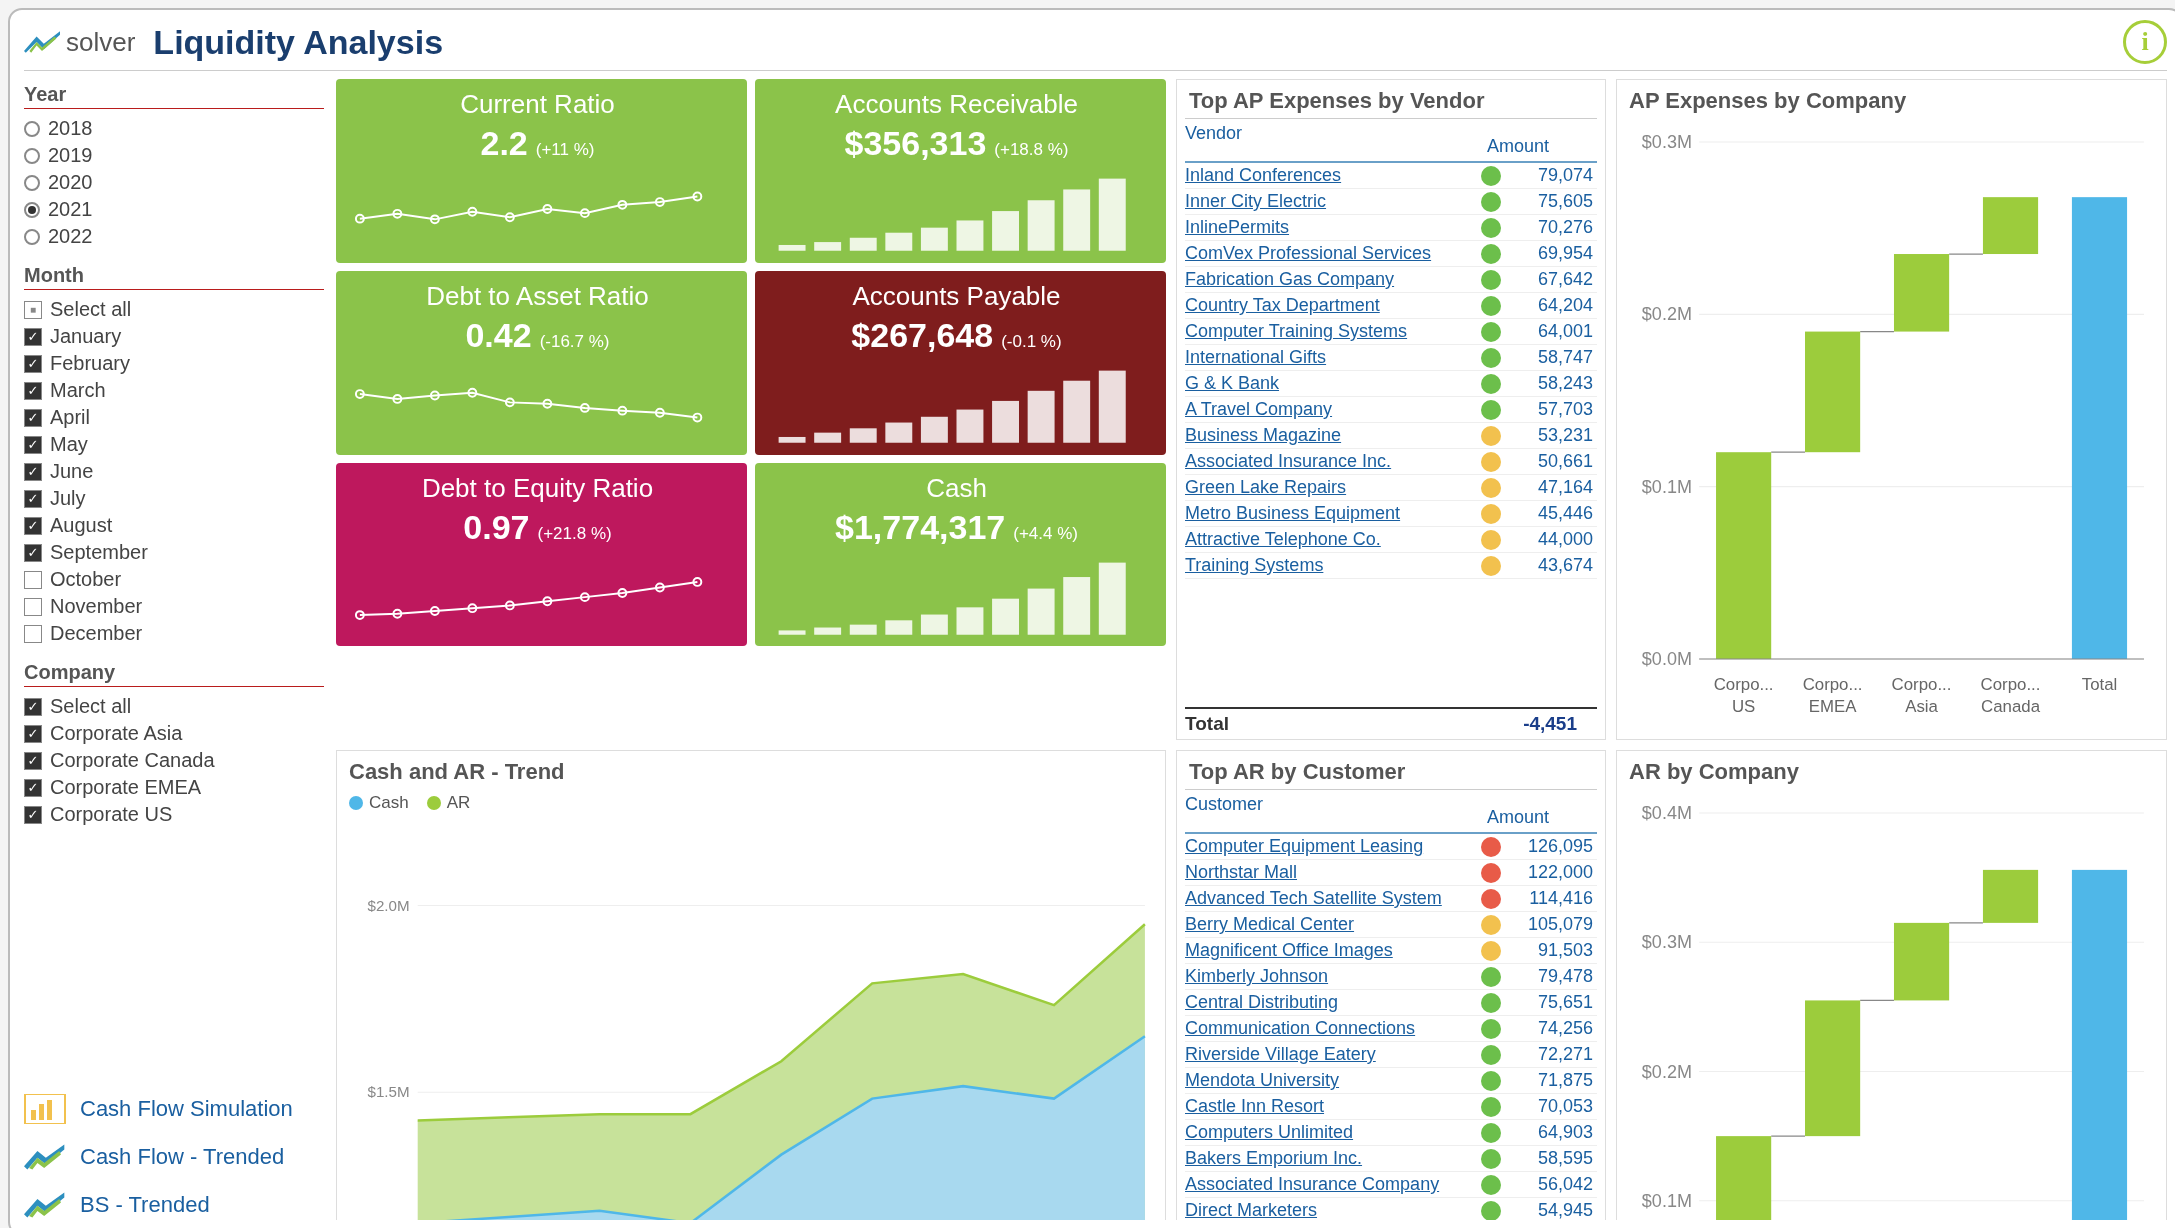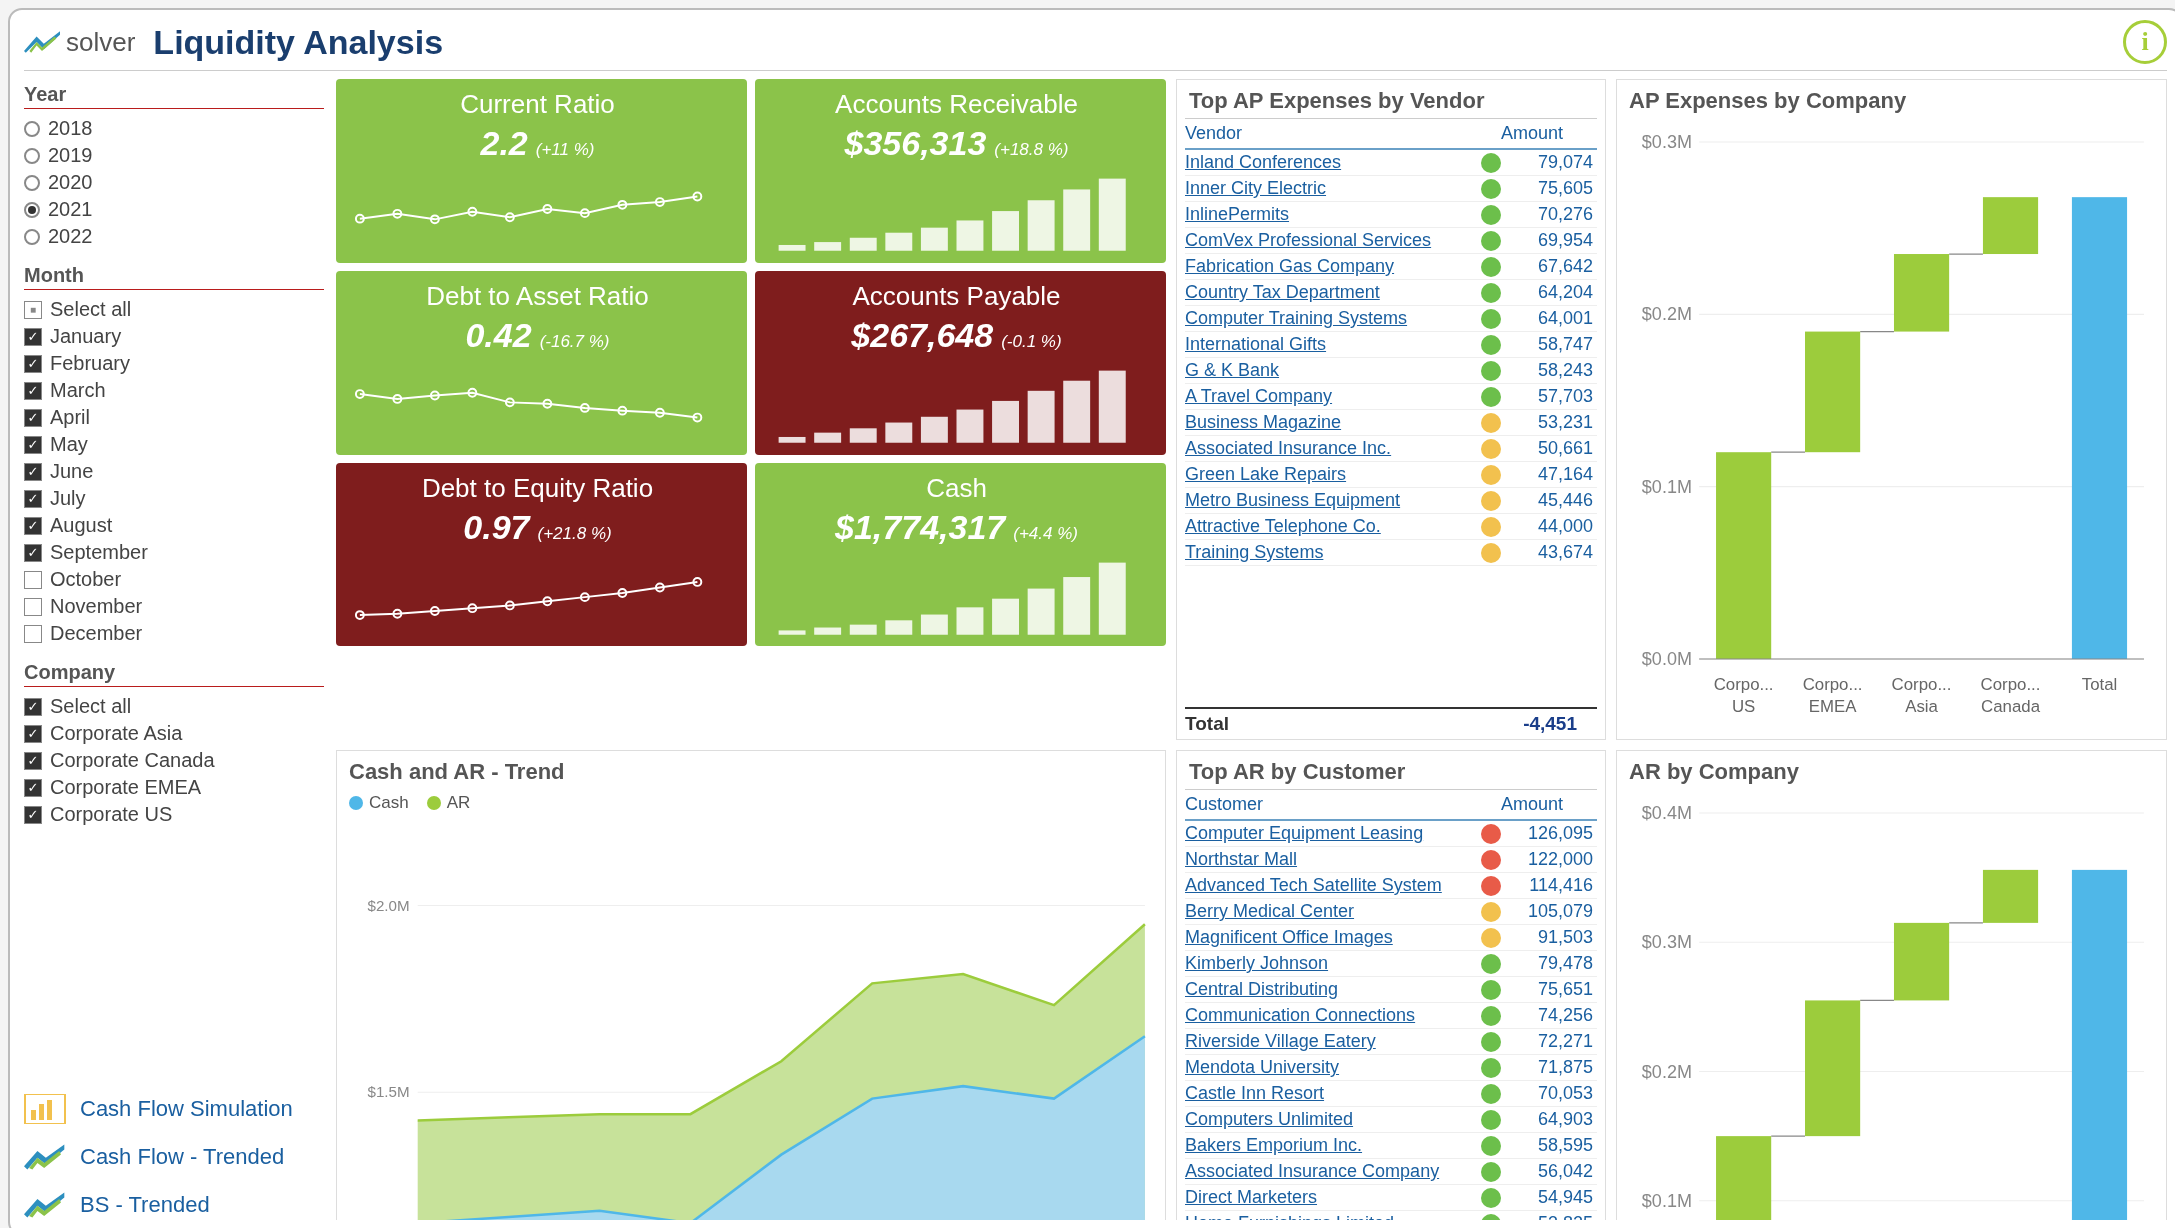--- a/index.html
+++ b/index.html
@@ -23,37 +23,37 @@
   .check.partial{ background:#fff;}
   .check.partial::after{content:"■"; color:#888; font-size:10px;}
   .nav-links{margin-top:auto; display:flex; flex-direction:column; gap:18px; padding-top:14px;}
   .nav-link{display:flex; align-items:center; gap:14px; color:#1a5fa0; font-size:22px; cursor:pointer;}
   .nav-icon{width:42px;height:30px;}
   .main { flex:1; display:grid; grid-template-columns: 830px 430px 1fr; grid-template-rows: auto 1fr; gap:10px; }
   .kpi-grid{ grid-column:1; grid-row:1; display:grid; grid-template-columns:1fr 1fr; grid-template-rows:repeat(3,1fr); gap:8px; height:560px;}
   .kpi{ border-radius:4px; color:#fff; padding:10px 22px 6px 14px; display:flex; flex-direction:column; position:relative;align-items:center;}
   .kpi.green{background:#8bc34a;}
   .kpi.orange{background:#7f1d1d;}
-  .kpi.red{background:#7f1d1d;}
+  .kpi.red{background:#be185d;}
   .kpi-title{font-size:26px; font-weight:400; text-align:center;}
-  .kpi-val-row{display:flex; align-items:baseline; justify-content:center; gap:8px; margin-top:4px;font-style:italic;}
+  .kpi-val-row{display:flex; align-items:baseline; justify-content:center; gap:8px; margin-top:4px;}
   .kpi-val{font-size:34px; font-weight:700;}
   .kpi-delta{font-size:17px;}
   .kpi svg{flex:1; width:100%;}
   .panel{border:1px solid #ddd; background:#fff; display:flex; flex-direction:column;}
   .panel-title{font-size:22px; font-weight:700; color:#555; padding:8px 12px 4px 12px;}
   .ap-vendor{ grid-column:2; grid-row:1;}
   .ap-company{ grid-column:3; grid-row:1;}
   .trend{ grid-column:1; grid-row:2;}
   .ar-customer{ grid-column:2; grid-row:2;}
   .ar-company{ grid-column:3; grid-row:2;}
   .tbl-wrap{flex:1; overflow:hidden; border-top:1px solid #ccc; margin:0 8px; position:relative; display:flex; flex-direction:column;}
   .tbl-head{display:flex; border-bottom:2px solid #6aa0c8; color:#1a5fa0; font-size:18px; padding:4px 0;}
   .tbl-head .c1{flex:1;}
-  .tbl-head .c2{width:110px; text-align:center; padding-right:20px;}
+  .tbl-head .c2{width:110px; text-align:left; padding-right:20px;margin-top:13px;}
   .tbl-rows{flex:1; overflow-y:auto;}
   .tr{display:flex; align-items:center; color:#1a5fa0; font-size:18px; padding:2px 0; border-bottom:1px solid #eee;}
   .tr .c1{flex:1; white-space:nowrap; overflow:hidden; text-overflow:ellipsis;text-decoration:underline;}
   .tr .dot{width:20px;height:20px;border-radius:50%; margin-right:6px;}
   .dot.g{background:#6cbf4b;}
   .dot.y{background:#f2c14e;}
   .dot.r{background:#e85b48;}
   .tr .c2{width:90px; text-align:right; padding-right:4px;}
   .tbl-foot{display:flex; border-top:2px solid #333; font-weight:700; font-size:19px; padding:4px 0;}
   .tbl-foot .c1{flex:1; color:#333;}

